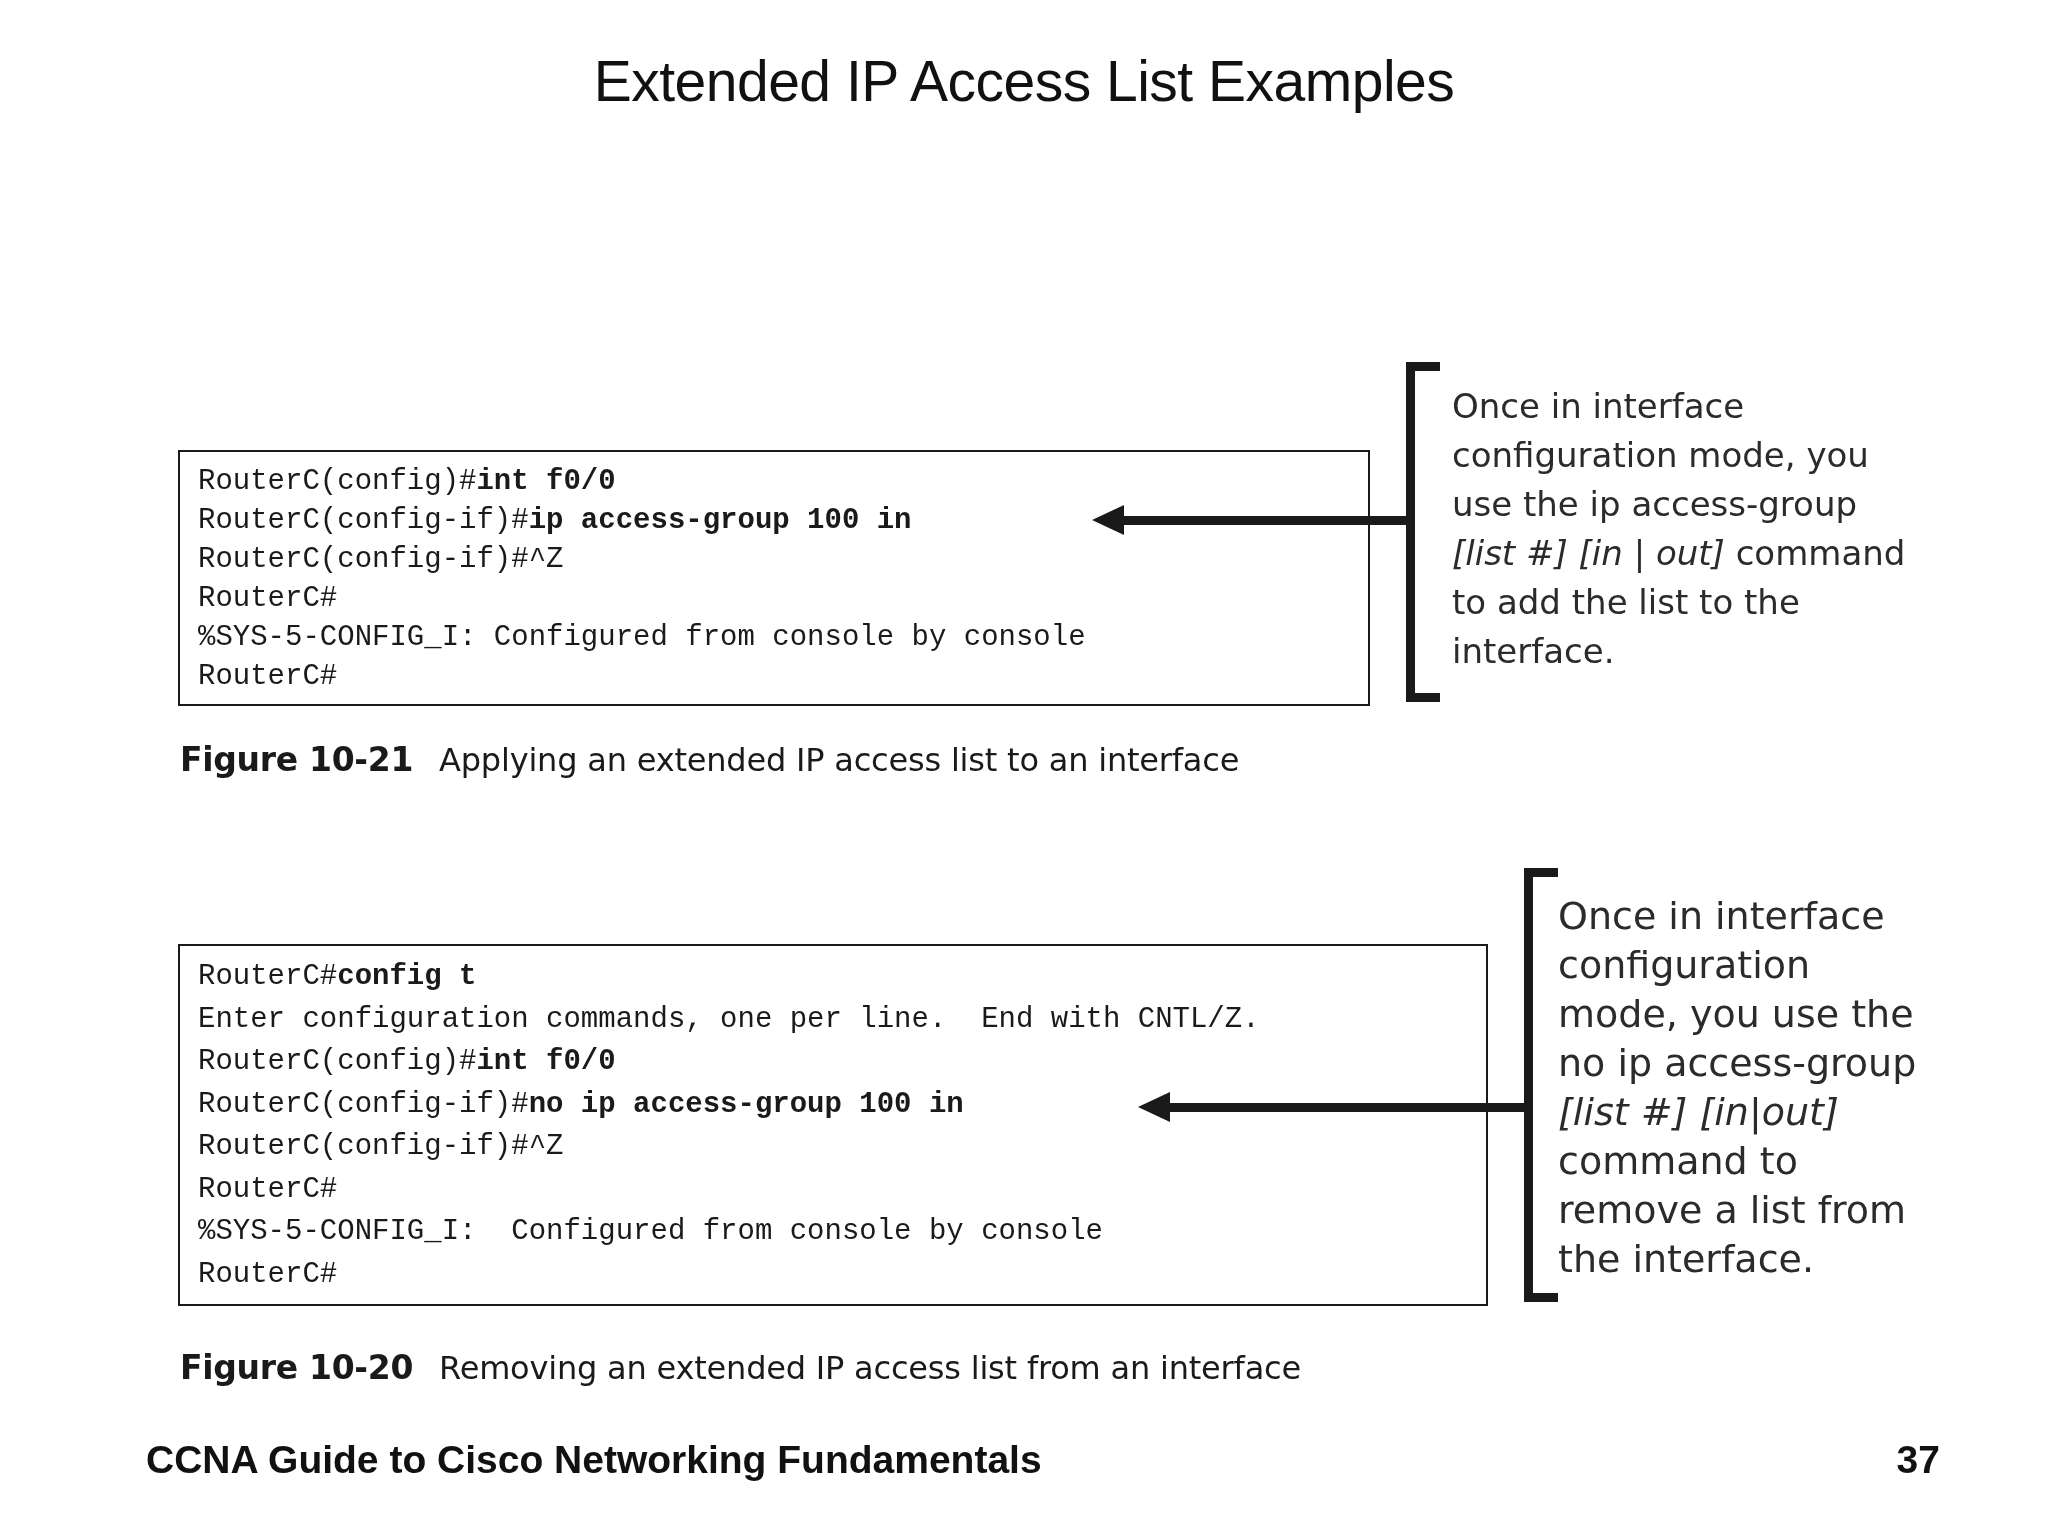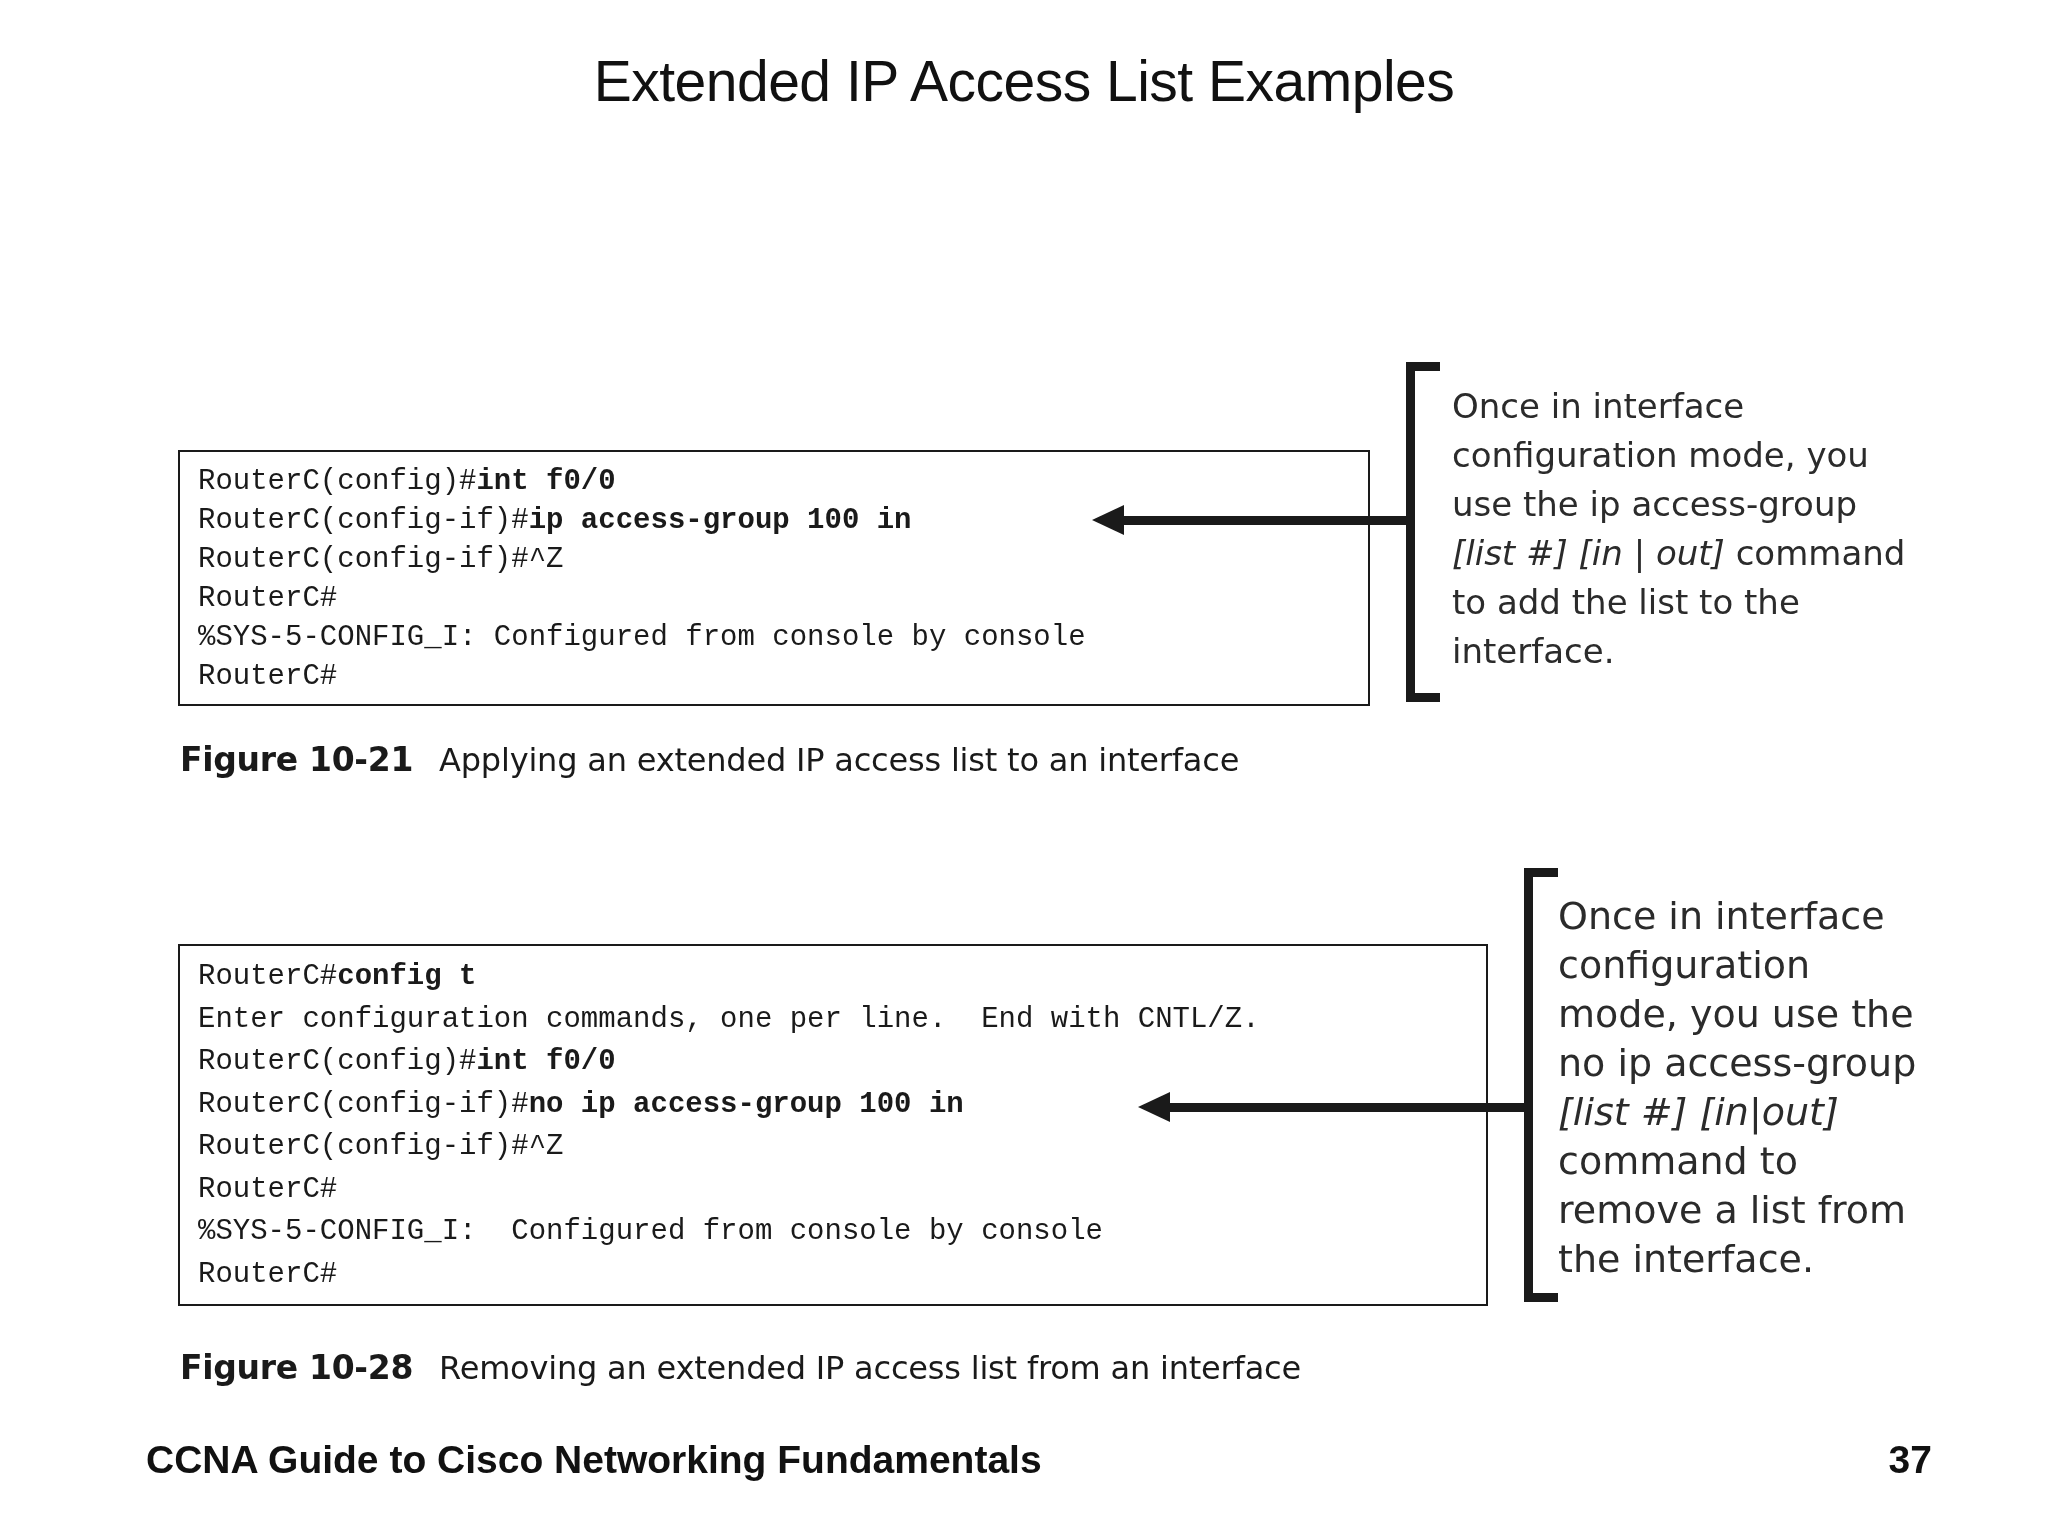--- a/index.html
+++ b/index.html
@@ -168,21 +168,21 @@
     position: absolute;
     left: 146px;
     top: 1438px;
     font-family: "Liberation Sans", sans-serif;
     font-size: 39px;
     font-weight: 700;
     color: #111111;
   }
   #footer-page {
     position: absolute;
-    right: 116px;
+    right: 108px;
     top: 1438px;
     font-family: "Liberation Sans", sans-serif;
     font-size: 39px;
     font-weight: 700;
     color: #111111;
   }
 </style>
 </head>
 <body>
 
@@ -234,17 +234,17 @@
 
 <div class="bracket" id="bracket-2" style="left:1524px; top:868px; width:43px; height:434px;">
   <div class="stem"></div>
   <div class="cap top"></div>
   <div class="cap bottom"></div>
 </div>
 
 <div class="callout-text" id="callout-2"><span>Once in interface configuration mode, you use the no ip access-group </span><i>[list #] [in|out]</i><span> command to remove a list from the interface.</span></div>
 
 <div class="figure-caption" id="figure-caption-2">
-  <span class="fig-label">Figure 10-28</span><span class="fig-desc">Removing an extended IP access list from an interface</span>
+  <span class="fig-label">Figure 10-20</span><span class="fig-desc">Removing an extended IP access list from an interface</span>
 </div>
 
 <div id="footer-title">CCNA Guide to Cisco Networking Fundamentals</div>
 <div id="footer-page">37</div>
 
 </body></html>

